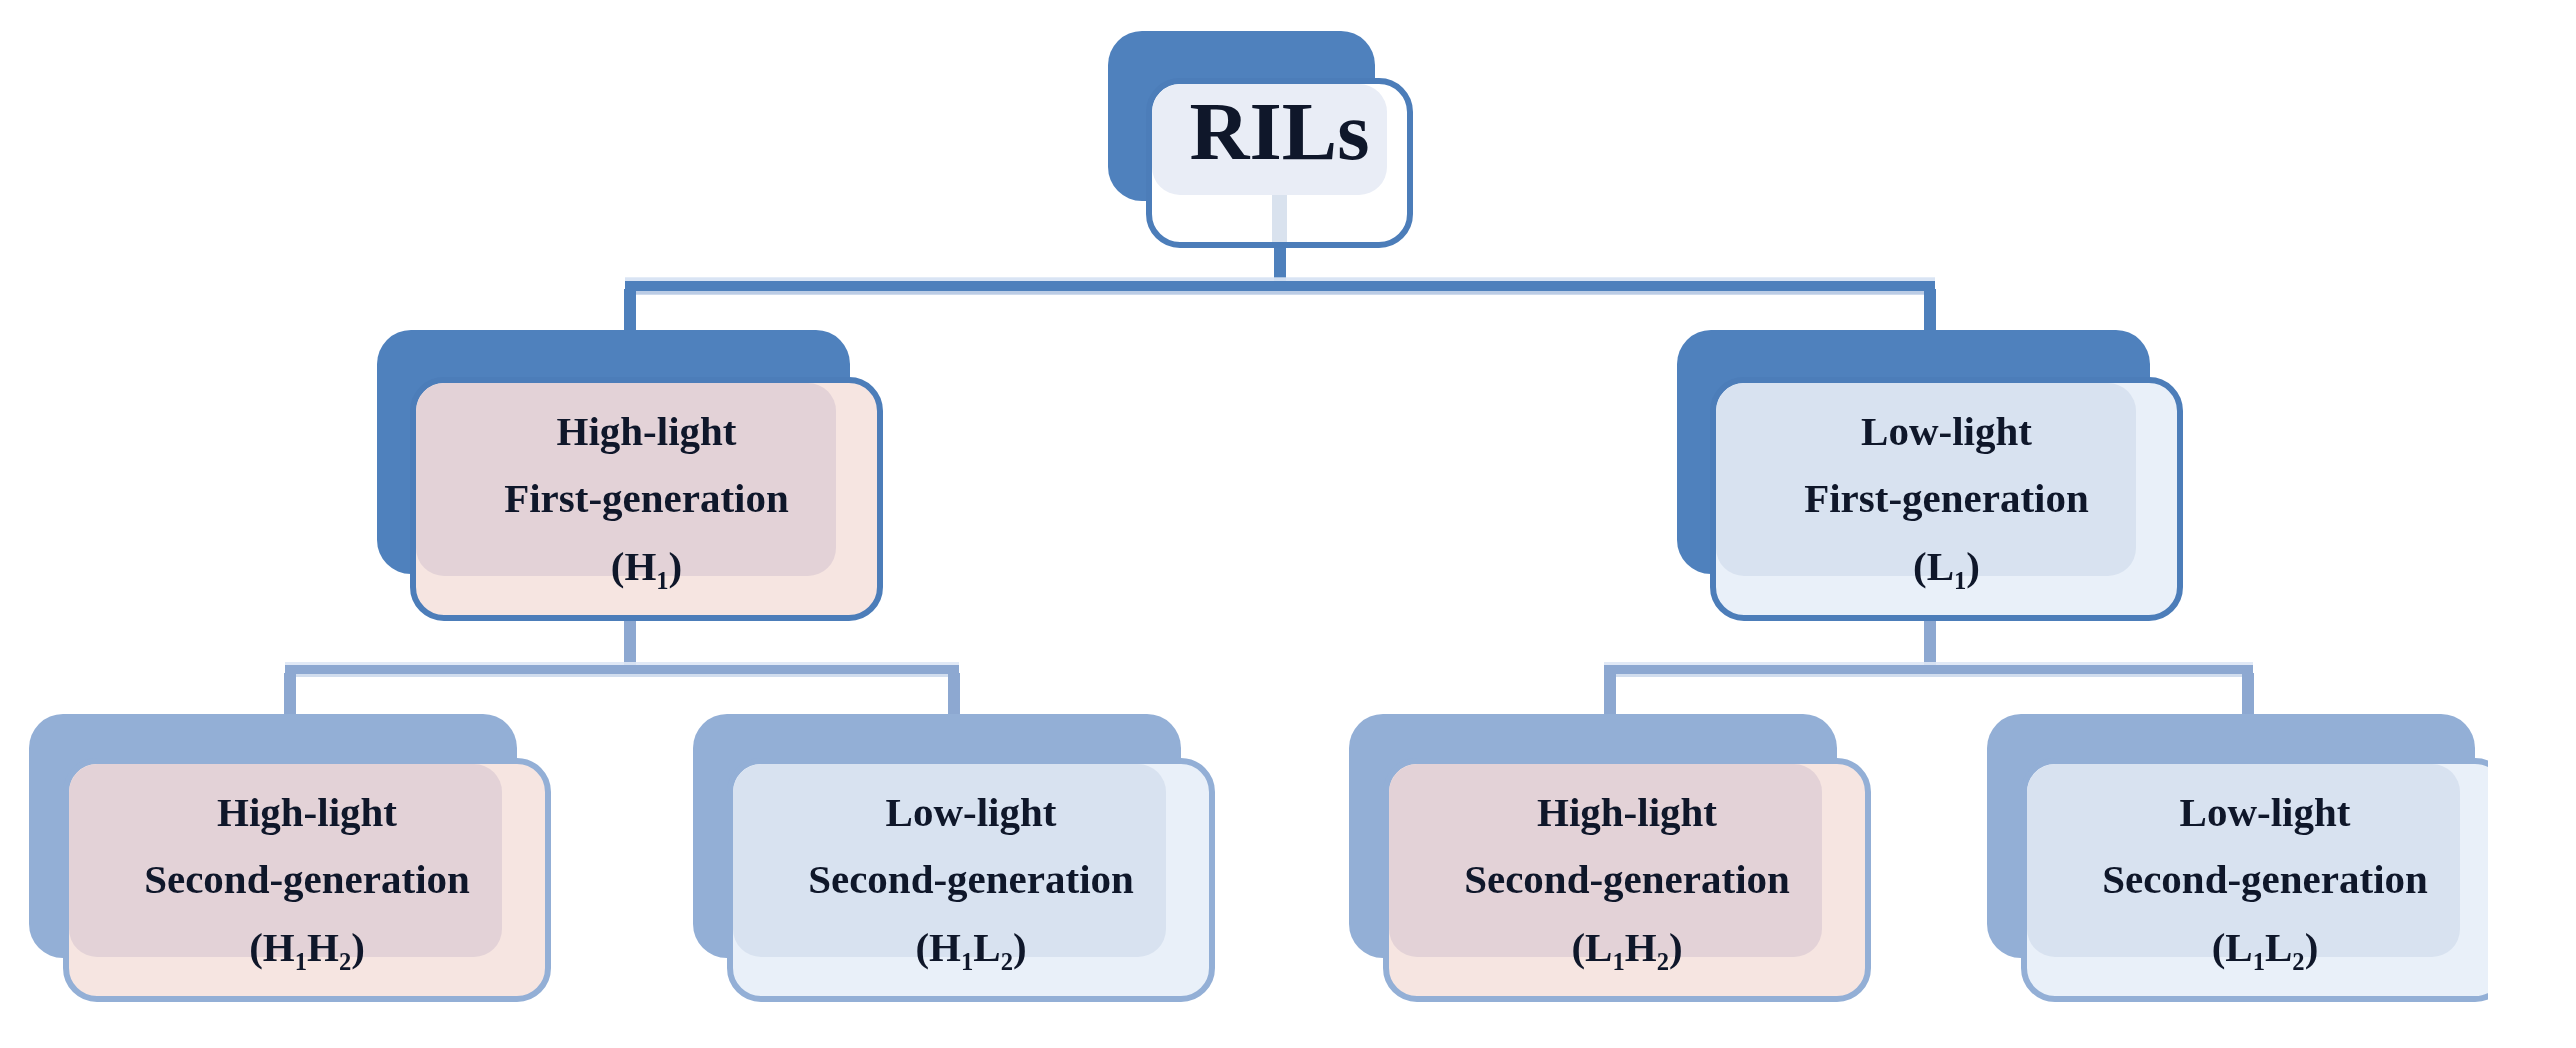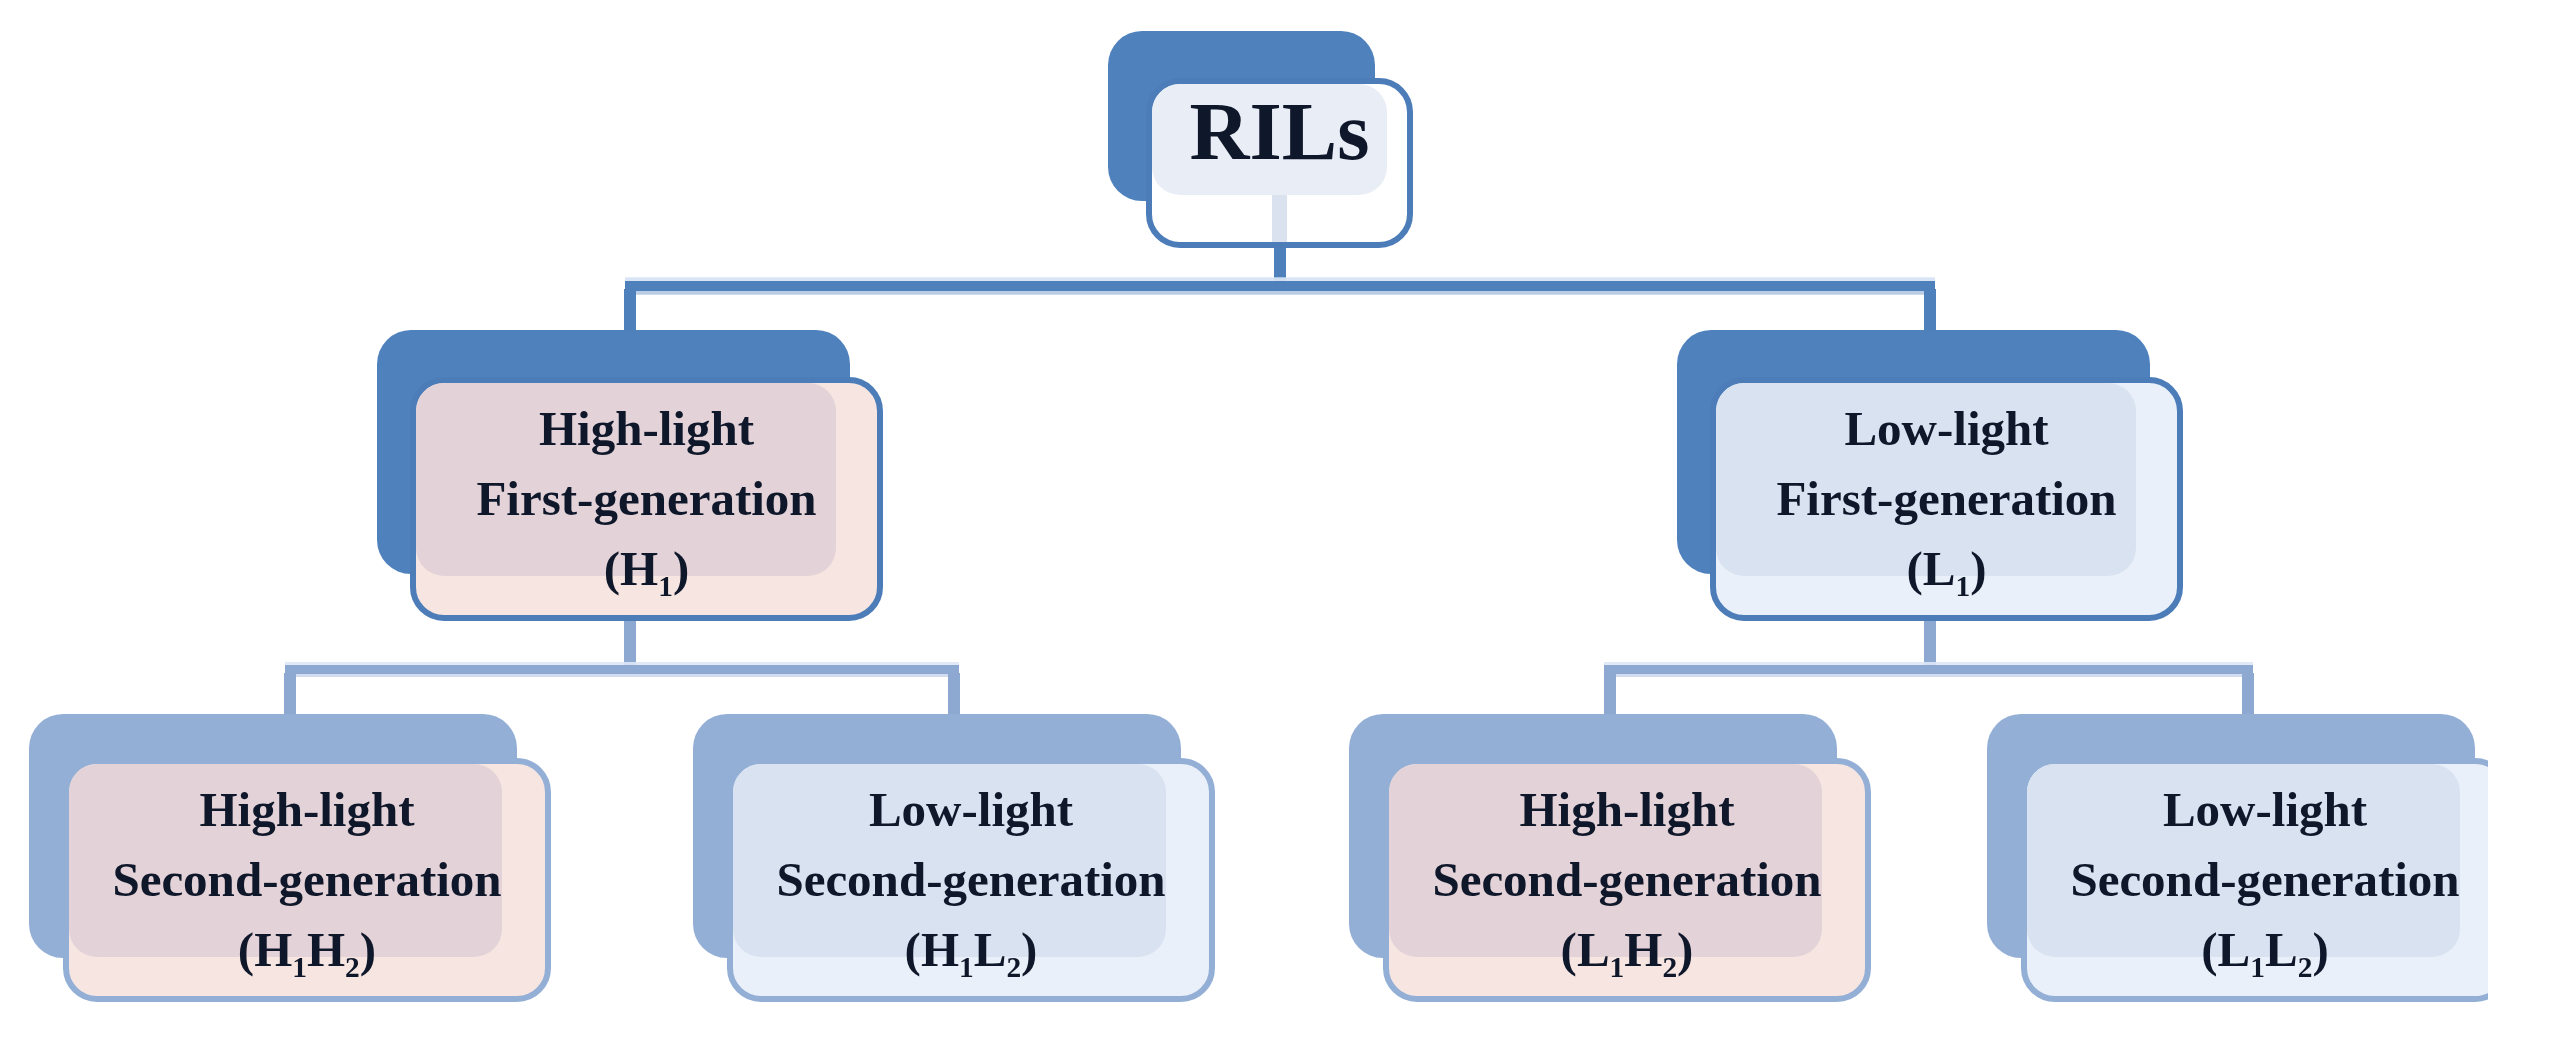--- a/index.html
+++ b/index.html
@@ -39,21 +39,21 @@
   .node.low  .panel{background:#d8e2f0;}
   .node.root .front{background:#ffffff;}
   .node.root .panel{background:#e9edf6;right:8%;bottom:30%;}
   .root-stub{position:absolute;left:calc(50% - 7.4px);width:15px;top:70%;bottom:-6.7px;background:#d9e2ee;z-index:1;}
 
   .txt{
     position:absolute;inset:3px 9px;display:flex;flex-direction:column;
     justify-content:space-evenly;align-items:center;text-align:center;z-index:2;
     font-weight:700;
   }
-  .line{font-size:49px;line-height:1.1;white-space:nowrap;}
+  .line{font-size:41px;line-height:1.1;white-space:nowrap;}
   .line sub{font-size:0.6em;line-height:0;}
   .node.root .txt{justify-content:center;padding-bottom:62px;}
   .node.root .line{font-size:83px;}
 </style>
 </head>
 <body>
 
 <div class="stage">
 
   <div class="conn strong" style="left:1274px;top:248px;width:12px;height:37px"></div>

